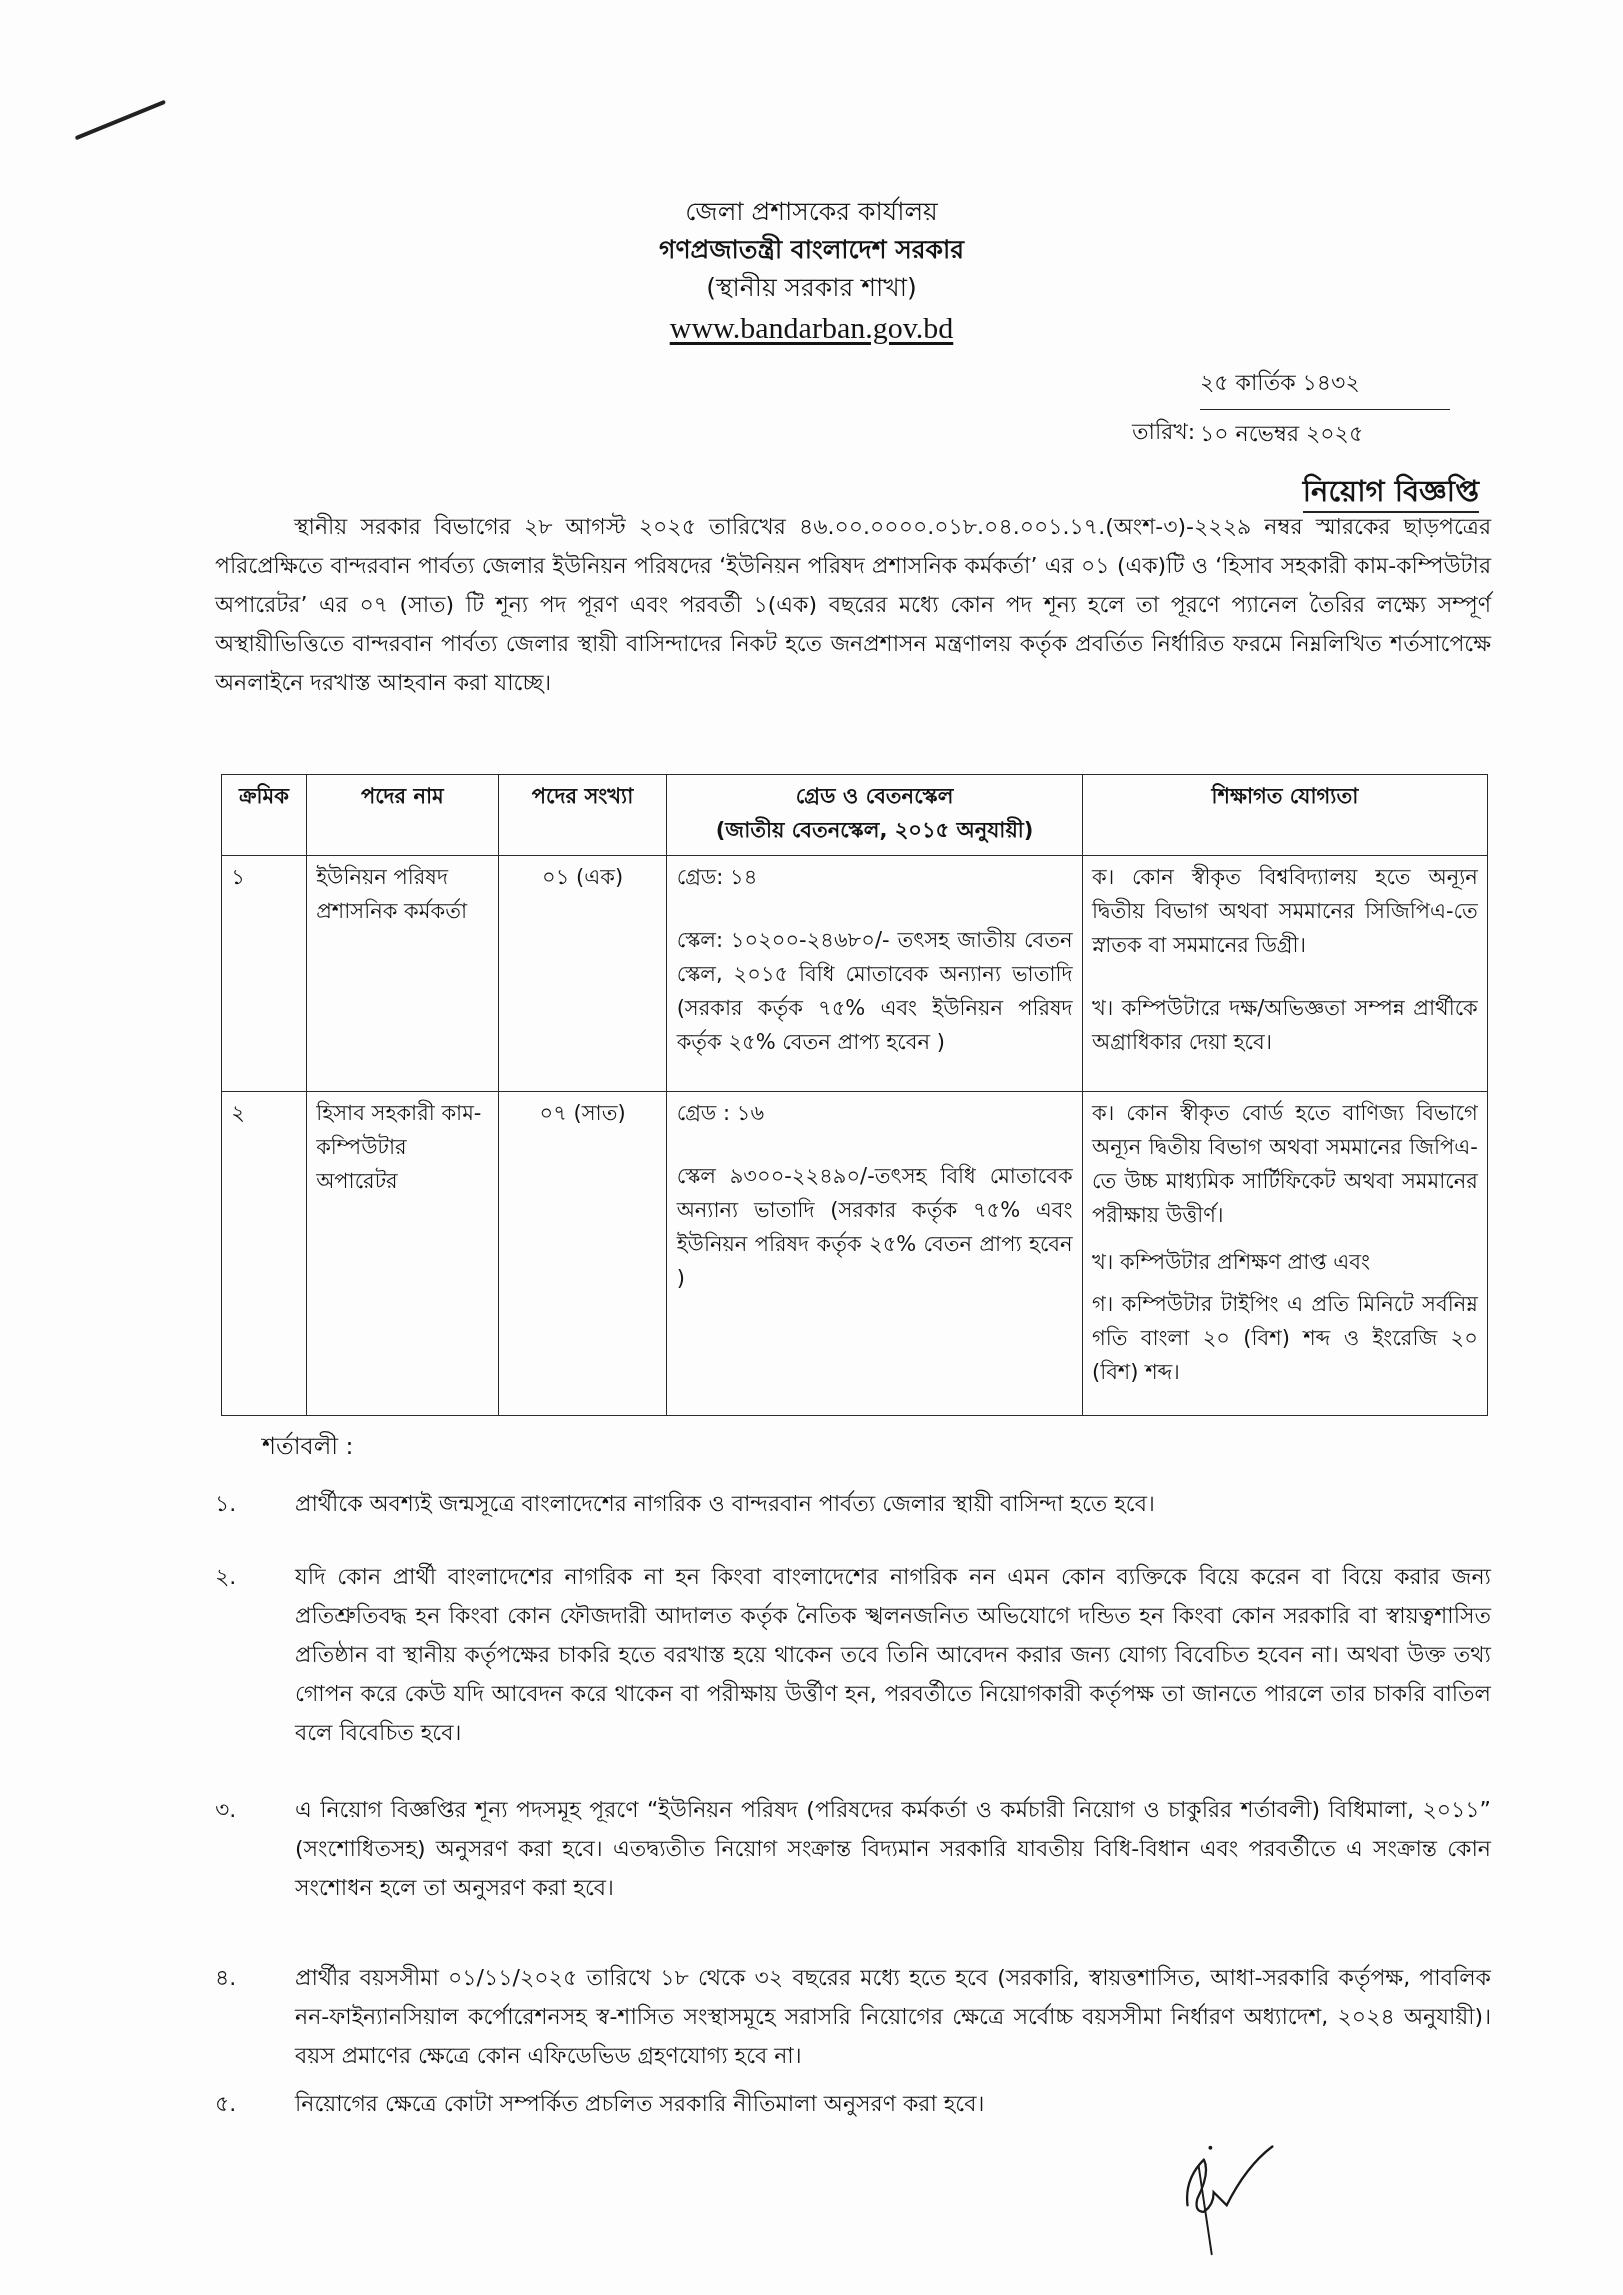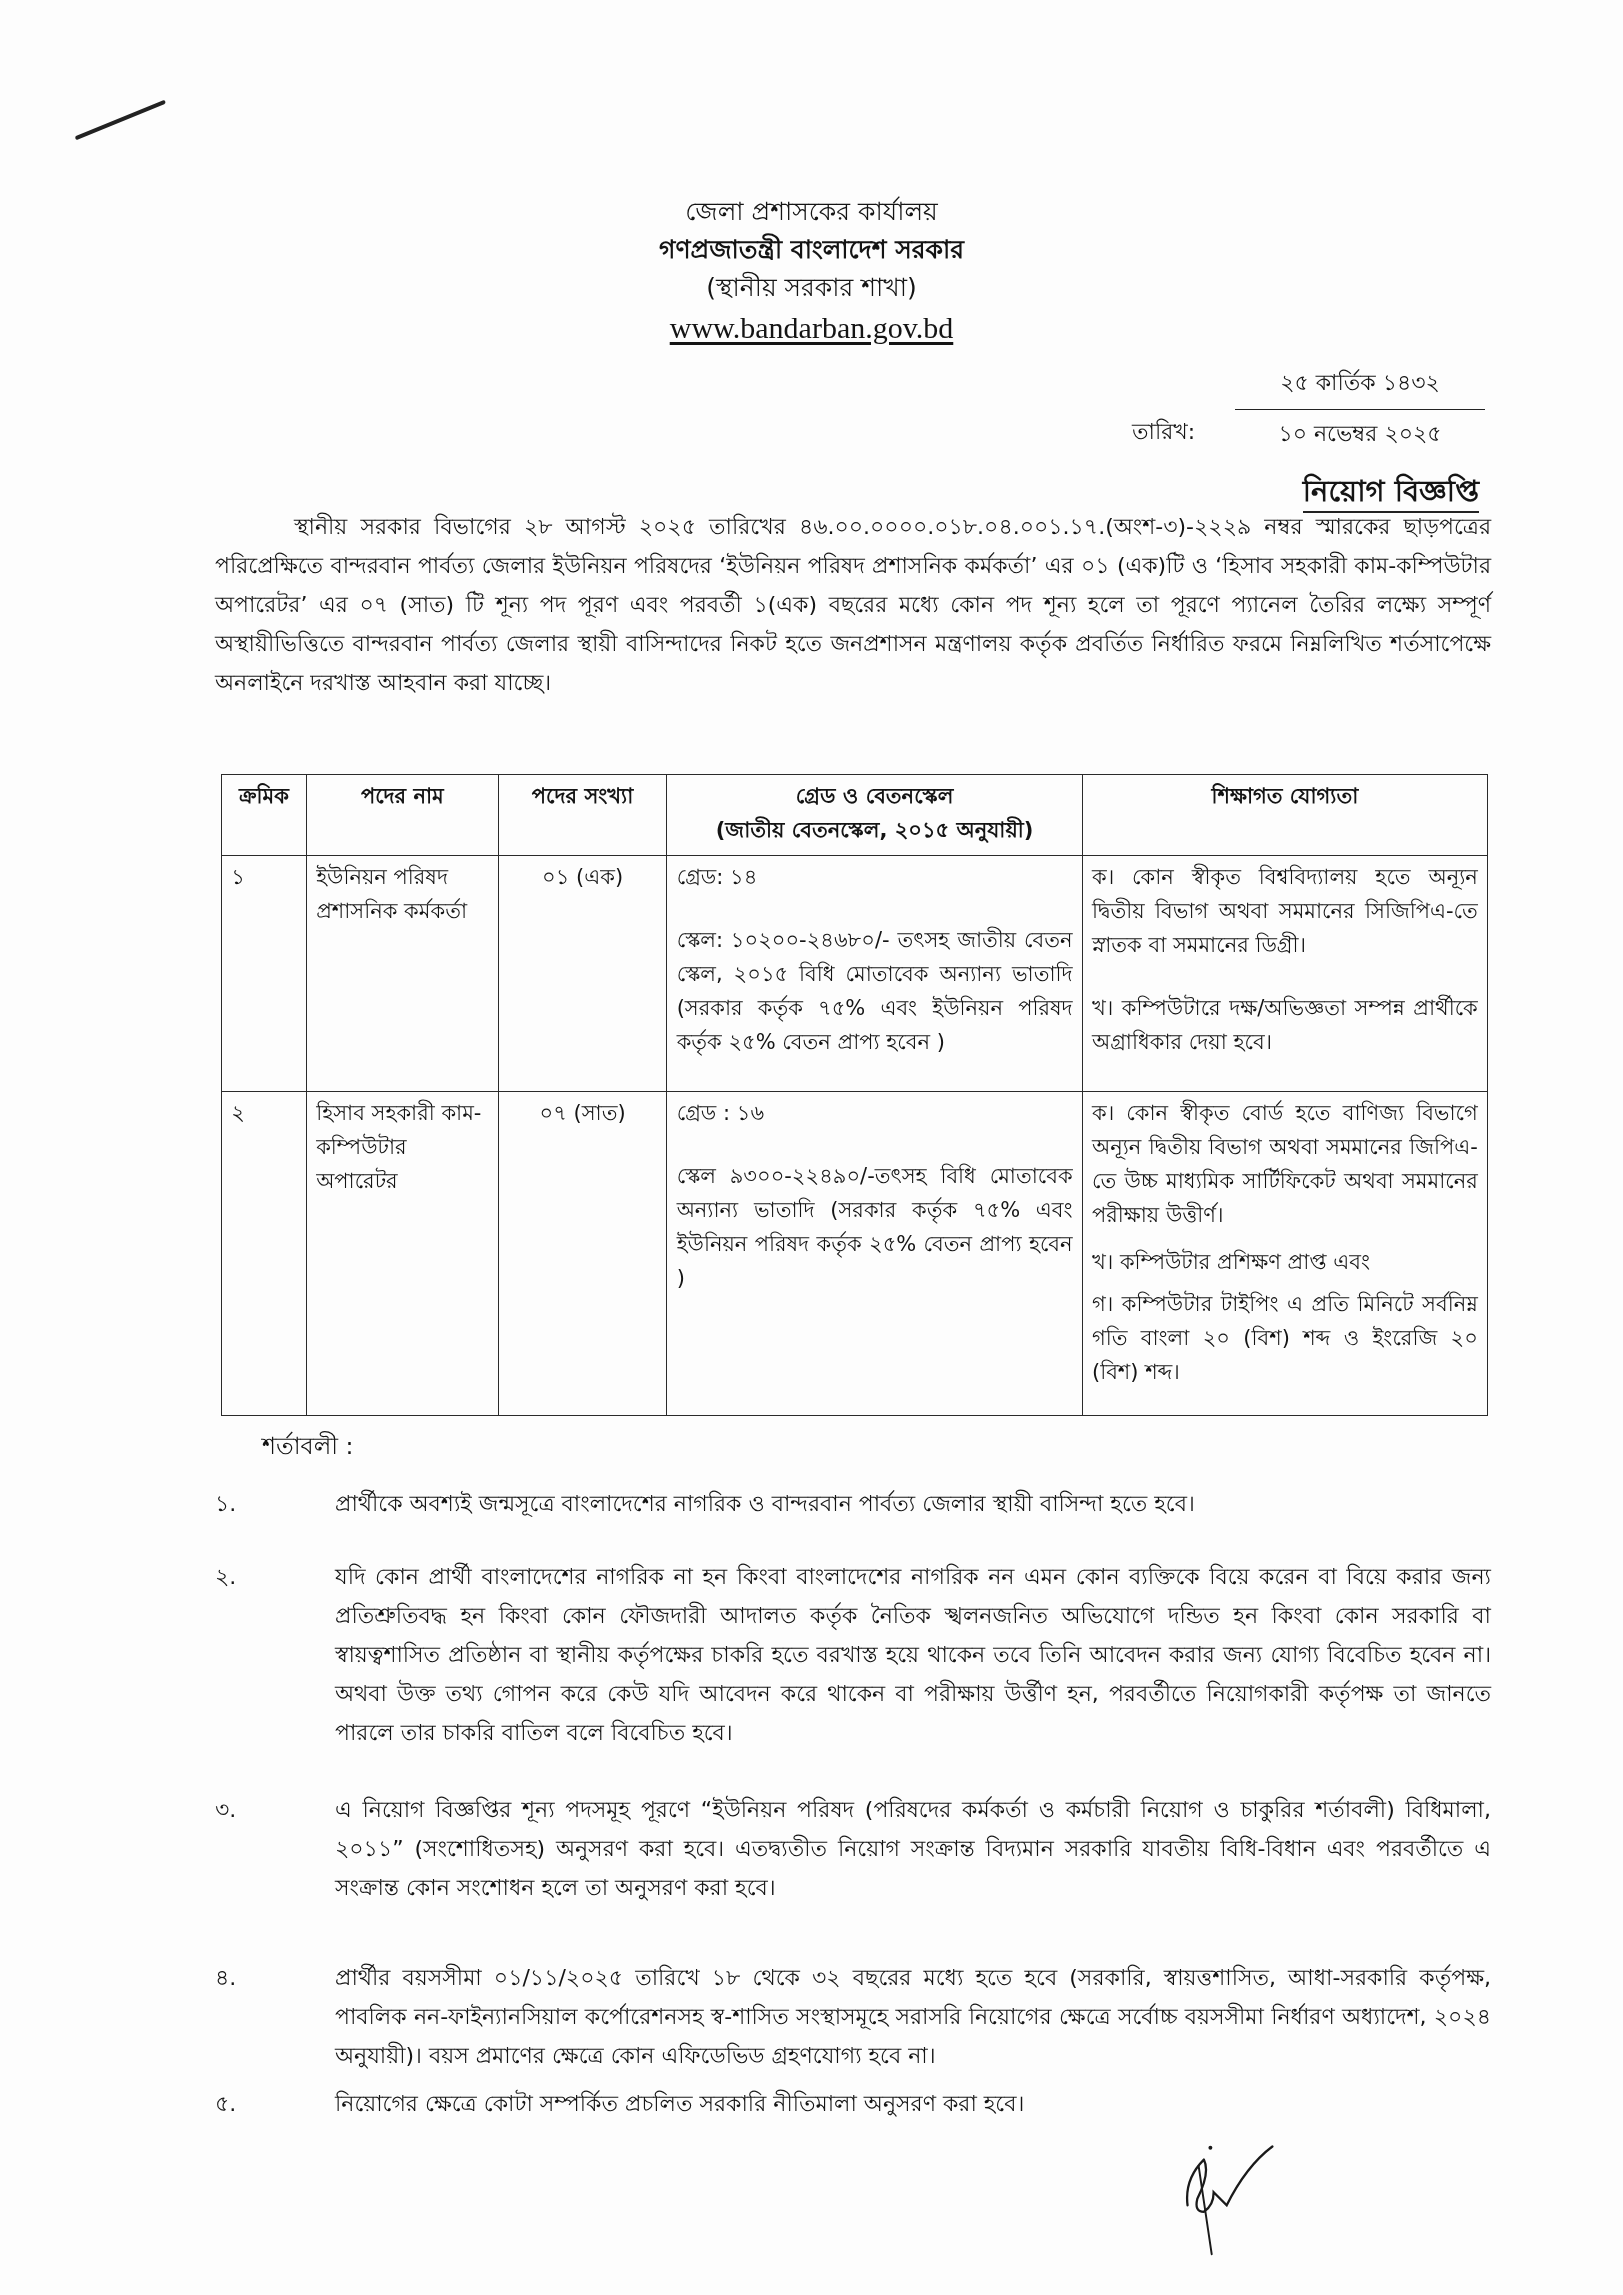--- a/index.html
+++ b/index.html
@@ -11,21 +11,21 @@
   .pen-mark { position: absolute; left: 72px; top: 97px; width: 98px; height: 46px; }
   .header { position: absolute; left: 0; width: 1623px; top: 193px; text-align: center; }
   .header .line { font-size: 25px; line-height: 38px; }
   .header .line.bold { font-weight: bold; }
   .header .url {
     font-family: "Liberation Serif", "DejaVu Serif", serif; font-size: 30px; line-height: 41px;
     text-decoration: underline; text-underline-offset: 3.9px;
   }
   .memo { position: absolute; left: 217px; top: 412px; font-size: 22px; }
   .date-label { position: absolute; left: 1132px; top: 414px; font-size: 22px; }
-  .date-block { position: absolute; left: 1235px; top: 365px; width: 250px; text-align: center; font-size: 22px; }
+  .date-block { position: absolute; left: 1200px; top: 365px; width: 250px; text-align: left; font-size: 22px; }
   .date-block .top { padding-bottom: 6.5px; border-bottom: 1.3px solid #222; }
   .date-block .bottom { padding-top: 6.5px; }
   .title {
     position: absolute; left: 0; width: 1479px; top: 468px; text-align: right;
     font-size: 29px; font-weight: bold;
   }
   .title span { border-bottom: 2px solid #222; padding-bottom: 2.6px; }
   .intro {
     position: absolute; left: 215px; top: 507px; width: 1276px;
     font-size: 22px; line-height: 39px; text-align: justify; text-indent: 79px;
@@ -38,21 +38,21 @@
   table.posts th { font-weight: bold; text-align: center; height: 72px; }
   table.posts td.c { text-align: center; }
   table.posts td.j { text-align: justify; }
   .gap { height: 29px; }
   .conditions-head { position: absolute; left: 262px; top: 1428px; font-size: 23.6px; font-weight: normal; }
   .cond {
     position: absolute; left: 215px; width: 1276px; font-size: 22px; line-height: 39px;
     display: flex;
   }
   .cond .num { width: 80px; flex: none; }
-  .cond .txt { flex: 1; text-align: justify; margin-left: 40px; }
+  .cond .txt { flex: 1; text-align: justify; }
   .signature { position: absolute; left: 1158px; top: 2140px; width: 157px; height: 124px; }
 </style>
 </head>
 <body>
 
 <div class="page">
 
   <svg class="pen-mark" viewBox="0 0 150 70">
     <path d="M8 62 L140 8" stroke="#222" stroke-width="6" stroke-linecap="round" fill="none"></path>
   </svg>

